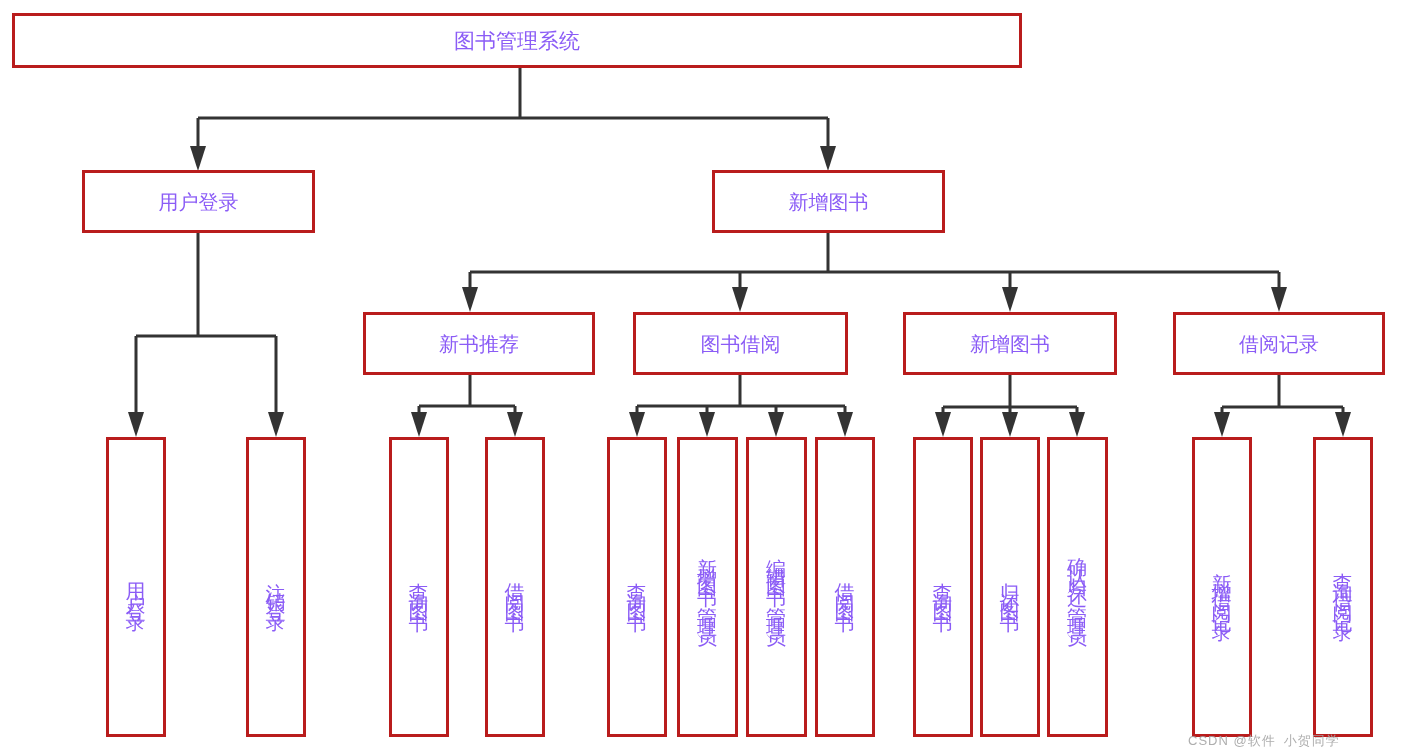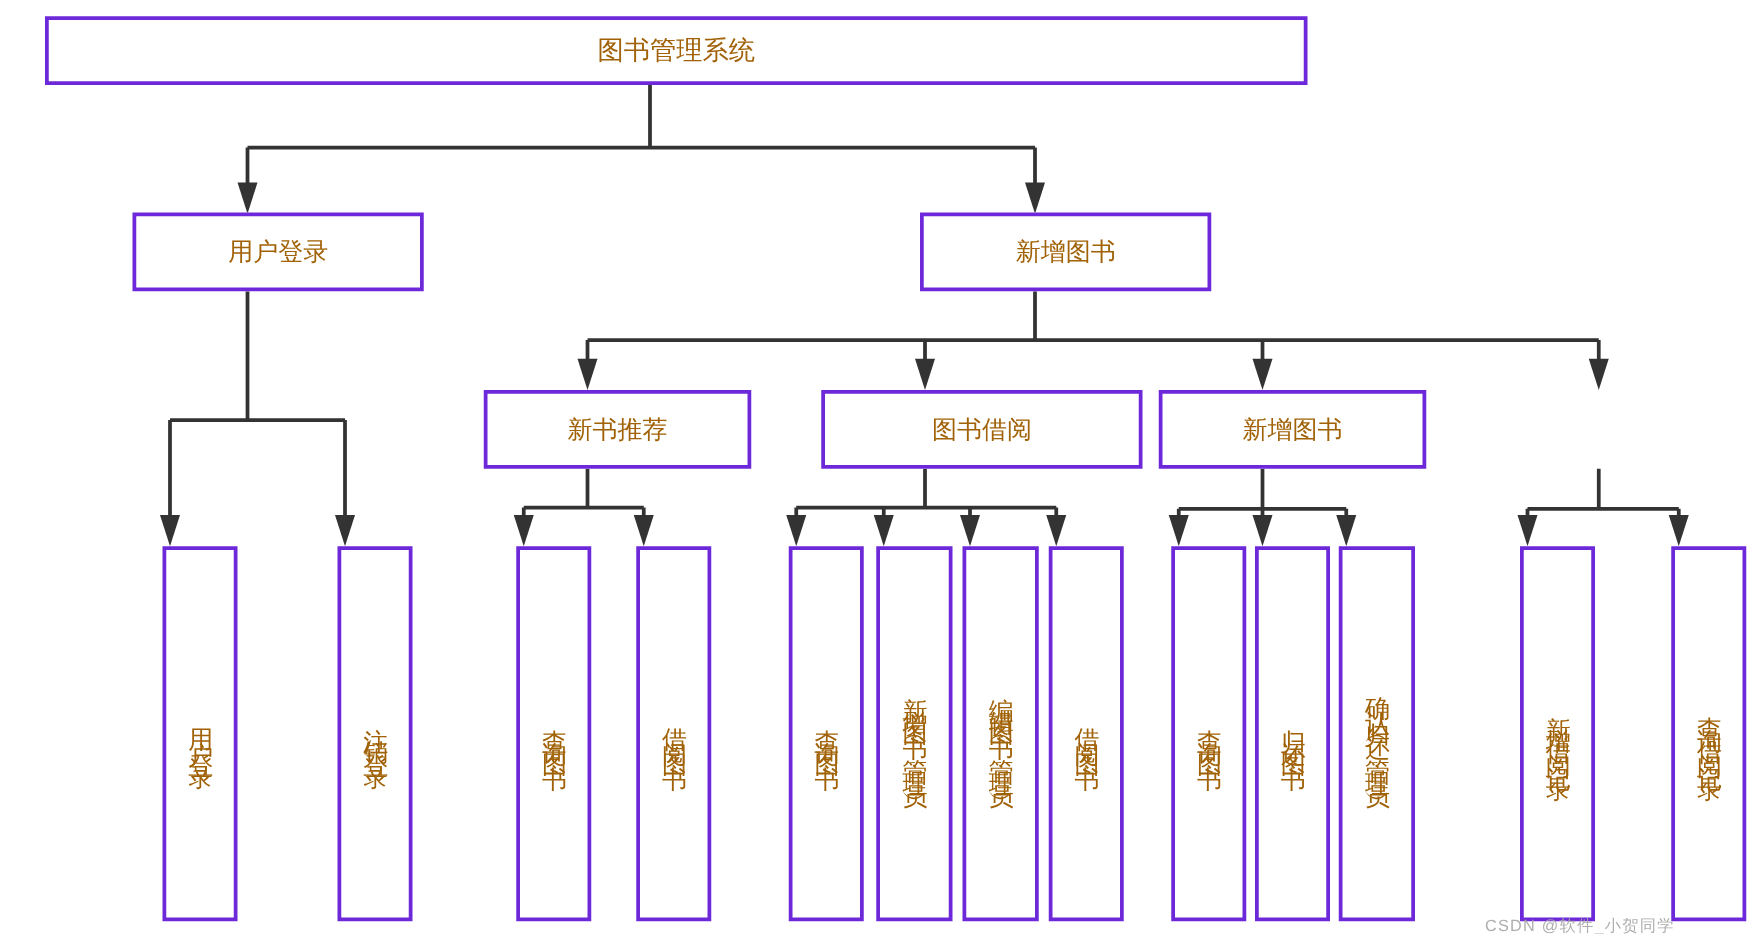--- a/index.html
+++ b/index.html
@@ -21,30 +21,29 @@
     stroke: #333333;
     stroke-width: 3px;
   }
   .edges polygon {
     fill: #333333;
     stroke: none;
   }
   .node {
     position: absolute;
     box-sizing: border-box;
-    border: 3px solid #6d28d9;
+    border: 3px solid #b91c1c;
     background: #ffffff;
-    color: #a16207;
+    color: #8b5cf6;
     display: flex;
     align-items: center;
     justify-content: center;
     font-size: 20px;
     line-height: 1;
     white-space: nowrap;
-    margin-left: 24px;
   }
   .lvl1 { font-size: 21px; }
   .leaf {
     writing-mode: vertical-rl;
     text-orientation: mixed;
     letter-spacing: 10px;
     font-size: 20px;
     white-space: normal;
   }
   #watermark {
@@ -111,23 +110,24 @@
       <polygon points="1214,412 1230,412 1222,437"></polygon>
       <polygon points="1335,412 1351,412 1343,437"></polygon>
     </g>
   </svg>
 
   <div class="node lvl1" style="left:12px; top:13px; width:1010px; height:55px">图书管理系统</div>
 
   <div class="node" style="left:82px; top:170px; width:233px; height:63px">用户登录</div>
   <div class="node" style="left:712px; top:170px; width:233px; height:63px">新增图书</div>
 
-  <div class="node" style="left:363px; top:312px; width:214px; height:63px">新书推荐</div>
-  <div class="node" style="left:633px; top:312px; width:257px; height:63px">图书借阅</div>
+  <div class="node" style="left:363px; top:312px; width:232px; height:63px">新书推荐</div>
+  <div class="node" style="left:633px; top:312px; width:215px; height:63px">图书借阅</div>
   <div class="node" style="left:903px; top:312px; width:214px; height:63px">新增图书</div>
+  <div class="node" style="left:1173px; top:312px; width:212px; height:63px">借阅记录</div>
 
   <div class="node leaf" style="left:106px; top:437px; width:60px; height:300px">用户登录</div>
   <div class="node leaf" style="left:246px; top:437px; width:60px; height:300px">注销登录</div>
 
   <div class="node leaf" style="left:389px; top:437px; width:60px; height:300px">查询图书</div>
   <div class="node leaf" style="left:485px; top:437px; width:60px; height:300px">借阅图书</div>
 
   <div class="node leaf" style="left:607px; top:437px; width:60px; height:300px">查询图书</div>
   <div class="node leaf" style="left:677px; top:437px; width:61px; height:300px">新增图书（管理员）</div>
   <div class="node leaf" style="left:746px; top:437px; width:61px; height:300px">编辑图书（管理员）</div>

